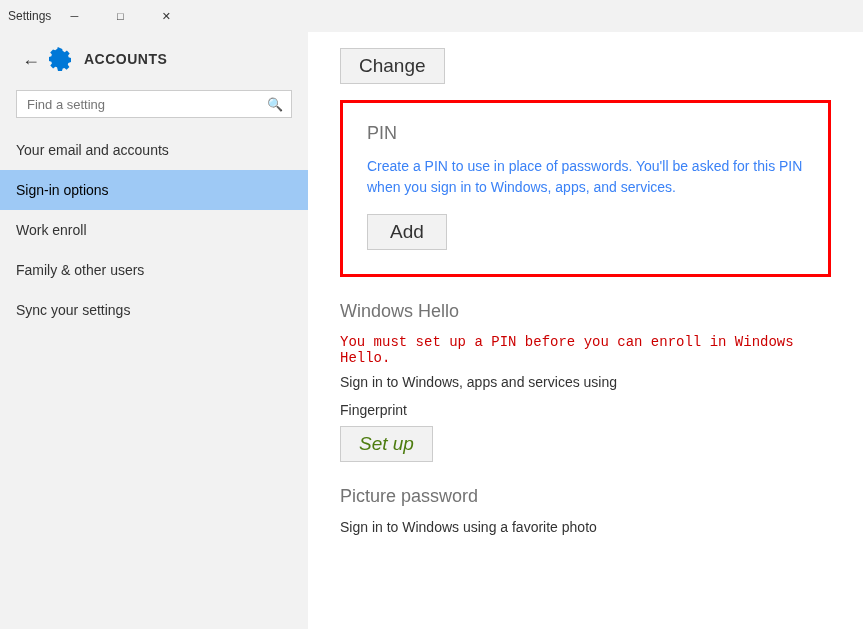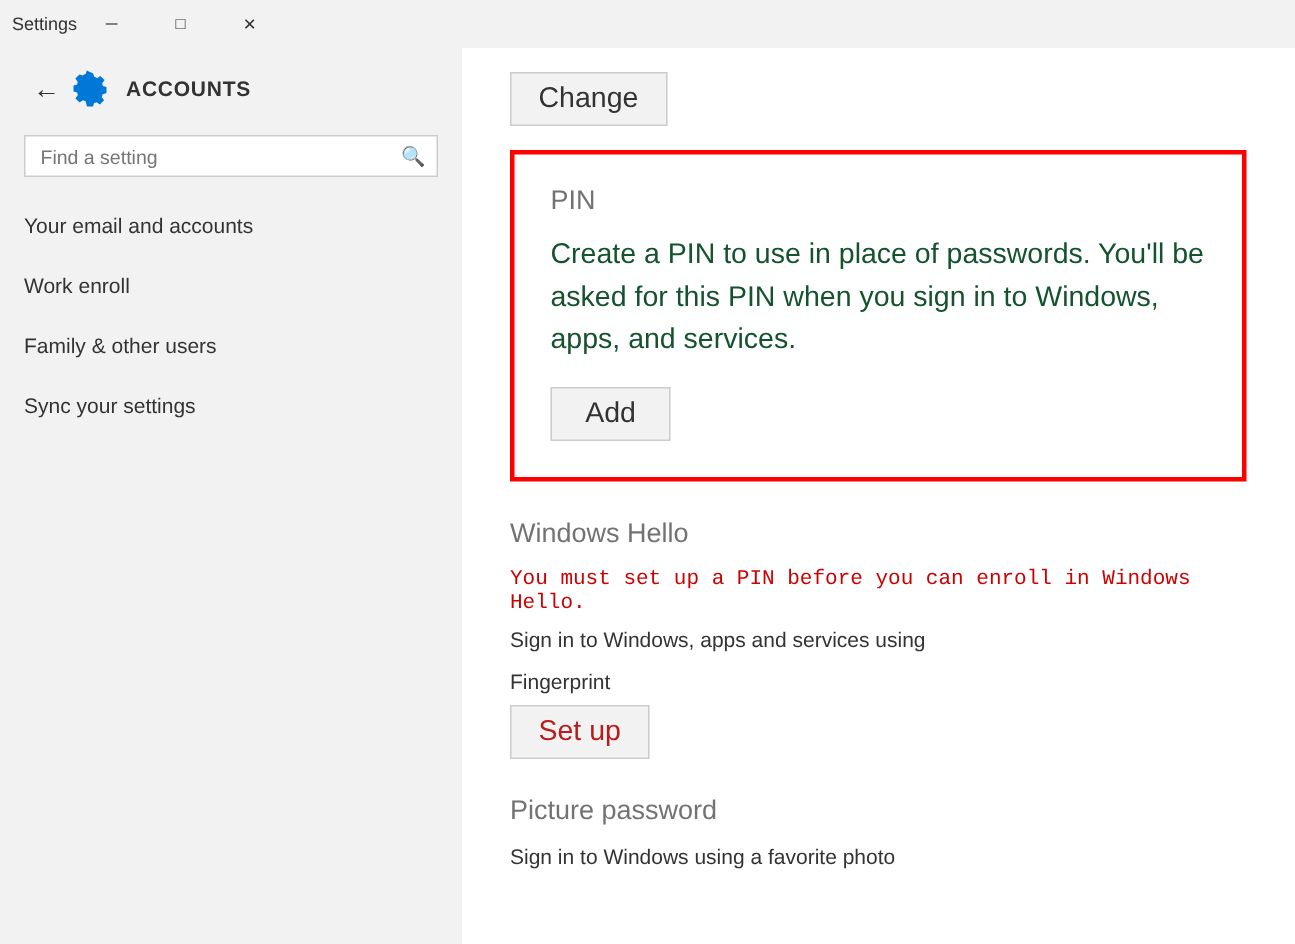--- a/index.html
+++ b/index.html
@@ -155,38 +155,38 @@
     }
     .btn {
       padding: 6px 18px;
       font-size: 19px;
       border: 1px solid #ccc;
       background: #f2f2f2;
       cursor: pointer;
       color: #333;
       min-width: 80px;
     }
-    .btn:disabled { color: #b91c1c; cursor: default; }
+    .btn:disabled { color: #4d7c0f; cursor: default; font-style: italic; }
 
     
     .pin-section {
       border: 3px solid red;
       padding: 20px 24px 24px 24px;
       margin-bottom: 24px;
       background: white;
     }
     .section-title {
       font-size: 18px;
       font-weight: 400;
       color: #737373;
       margin-bottom: 12px;
     }
     .section-desc {
-      font-size: 19px;
-      color: #14532d;
+      font-size: 14px;
+      color: #3b82f6;
       line-height: 1.5;
       margin-bottom: 16px;
     }
 
     
     .windows-hello-section {
       margin-bottom: 24px;
     }
     .windows-hello-warning {
       font-size: 14px;
@@ -244,20 +244,23 @@
 
     <div class="search-bar">
       <div class="search-wrapper">
         <input type="text" placeholder="Find a setting" style="">
         <span class="search-icon-span">🔍</span>
       </div>
     </div>
 
     <div class="nav-item">
       <span>Your email and accounts</span>
+    </div>
+    <div class="nav-item active">
+      <span>Sign-in options</span>
     </div>
     <div class="nav-item">
       <span>Work enroll</span>
     </div>
     <div class="nav-item">
       <span>Family &amp; other users</span>
     </div>
     <div class="nav-item">
       <span>Sync your settings</span>
     </div>

